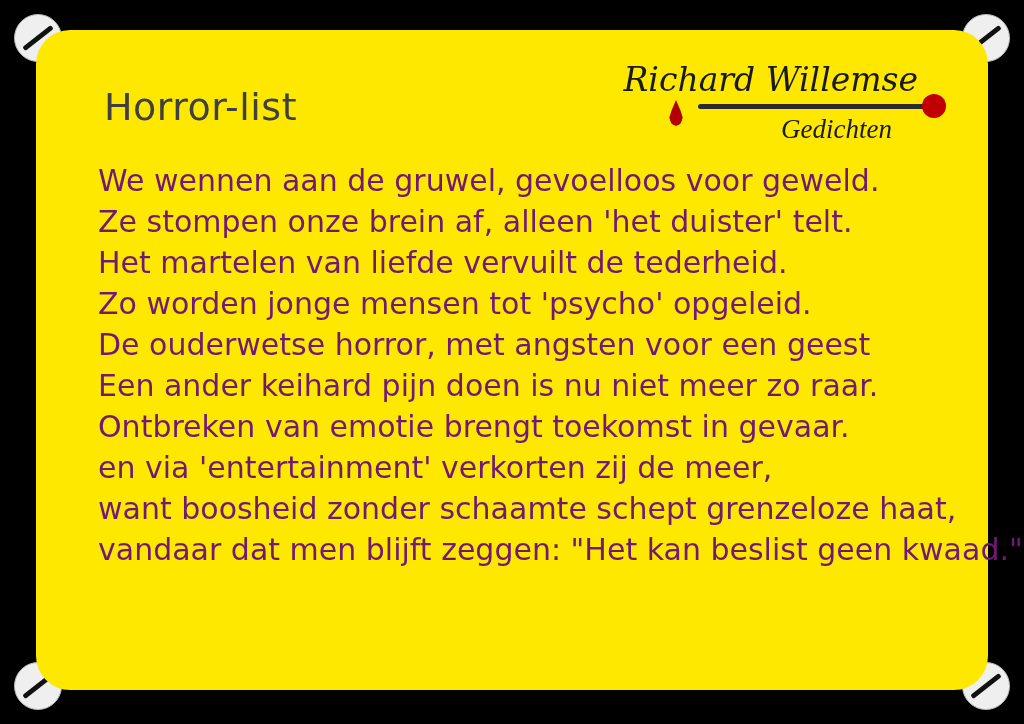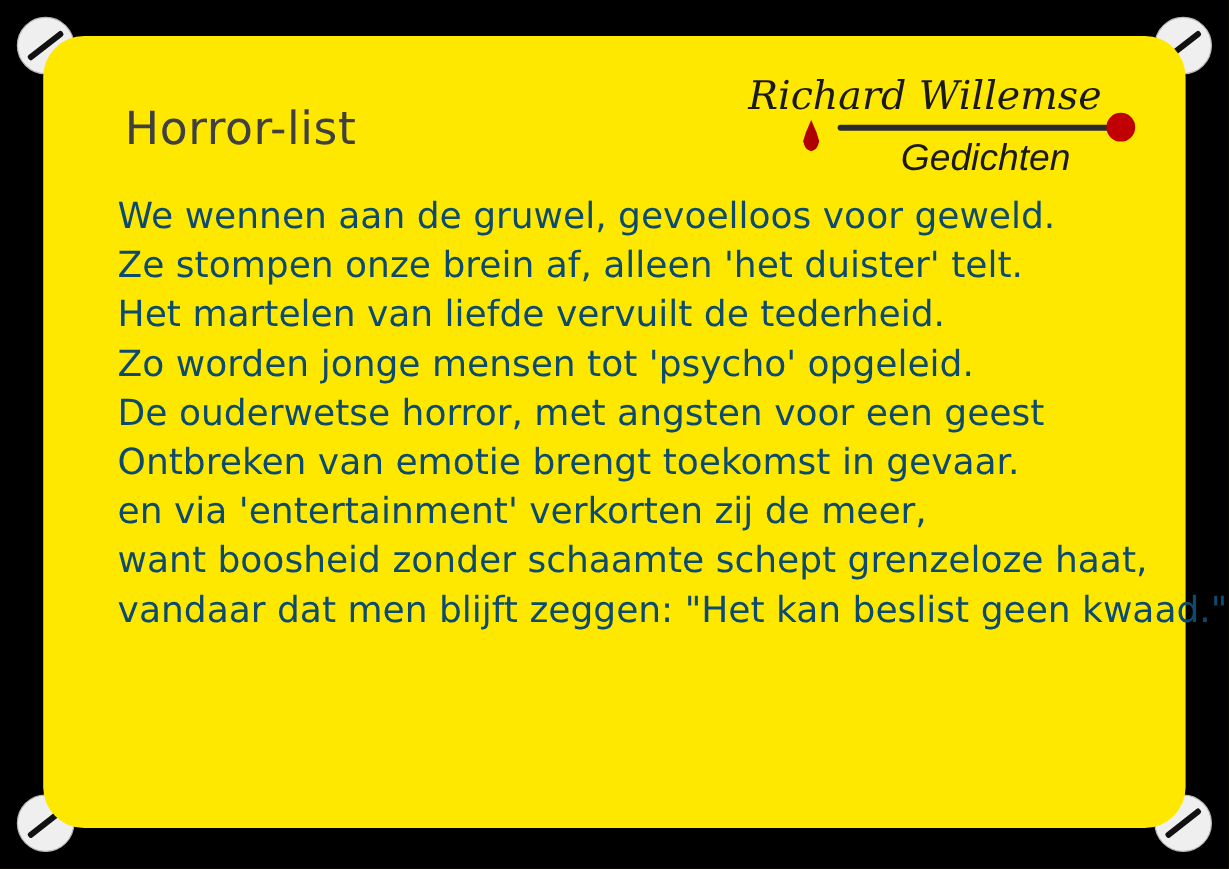--- a/index.html
+++ b/index.html
@@ -95,23 +95,23 @@
     right: 4px;
     width: 24px;
     height: 24px;
     border-radius: 50%;
     background: #C00000;
   }
   .logo-line2 {
     position: absolute;
     top: 58px;
     right: 58px;
-    font-family: Liberation Sans, sans-serif;
+    font-family: Liberation Serif, serif;
     font-style: italic;
-    font-size: 31px;
+    font-size: 27px;
     color: #1a1a1a;
     white-space: nowrap;
   }
   .logo-drop {
     position: absolute;
     top: 44px;
     left: 8px;
     width: 16px;
     height: 26px;
     background: #B00000;
@@ -122,21 +122,21 @@
   
   .poem-body {
     position: absolute;
     left: 28px;
     top: 130px;
     right: 14px;
   }
   .poem-line {
     font-size: 30px;
     line-height: 41px;
-    color: #0c4a6e;
+    color: #701a75;
     white-space: nowrap;
     padding-left: 34px;
     font-family: "DejaVu Sans", sans-serif;
   }
 </style>
 </head>
 <body>
 
 <div class="screw screw-tl"></div>
 <div class="screw screw-tr"></div>
@@ -154,19 +154,20 @@
     <div class="logo-drop"></div>
     <div class="logo-line2">Gedichten</div>
   </div>
 
   <div class="poem-body">
     <div class="poem-line">We wennen aan de gruwel, gevoelloos voor geweld.</div>
     <div class="poem-line">Ze stompen onze brein af, alleen 'het duister' telt.</div>
     <div class="poem-line">Het martelen van liefde vervuilt de tederheid.</div>
     <div class="poem-line">Zo worden jonge mensen tot 'psycho' opgeleid.</div>
     <div class="poem-line">De ouderwetse horror, met angsten voor een geest</div>
+    <div class="poem-line">Een ander keihard pijn doen is nu niet meer zo raar.</div>
     <div class="poem-line">Ontbreken van emotie brengt toekomst in gevaar.</div>
     <div class="poem-line">en via 'entertainment' verkorten zij de meer,</div>
     <div class="poem-line">want boosheid zonder schaamte schept grenzeloze haat,</div>
     <div class="poem-line">vandaar dat men blijft zeggen: "Het kan beslist geen kwaad."</div>
   </div>
 
 </div>
 
 </body></html>

